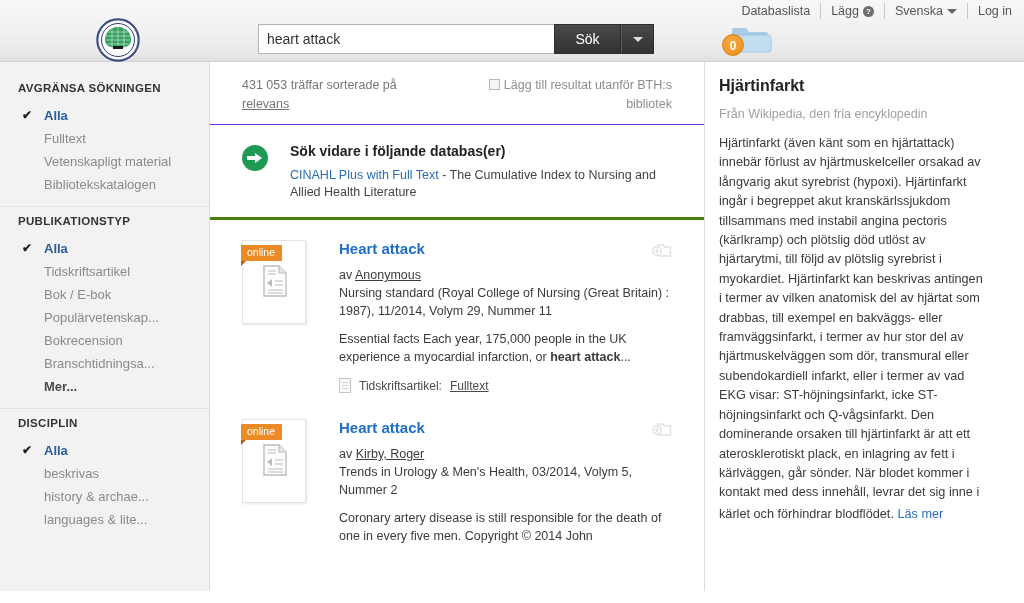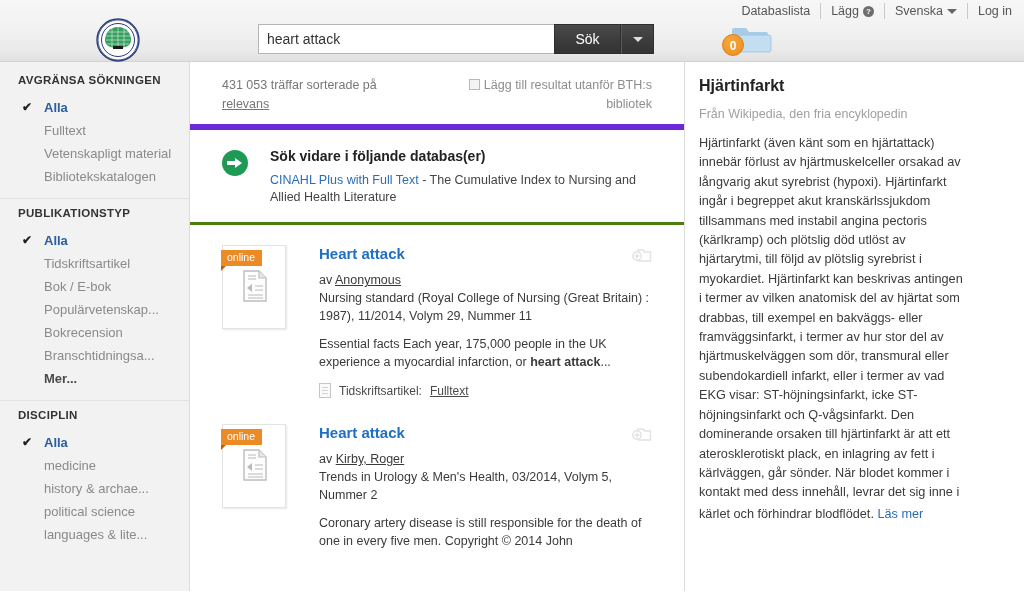--- a/index.html
+++ b/index.html
@@ -121,24 +121,24 @@
   }
 
   
   .main {
     display: flex;
     height: 529px;
   }
 
   
   .sidebar {
-    width: 190px;
+    width: 210px;
     background: #f2f2f2;
     border-right: 1px solid #dcdcdc;
-    padding-top: 4px;
+    padding-top: 12px;
     overflow: hidden;
   }
   .facet-group { padding: 8px 0 10px 0; border-bottom: 1px solid #e2e2e2; }
   .facet-group:last-child { border-bottom: none; }
   .facet-title {
     font-size: 11.5px;
     font-weight: bold;
     color: #333;
     letter-spacing: .3px;
     padding: 0 0 10px 18px;
@@ -172,21 +172,21 @@
   .results {
     width: 495px;
     background: #fff;
     border-right: 1px solid #dcdcdc;
     overflow: hidden;
   }
   .results-header {
     display: flex;
     justify-content: space-between;
     padding: 14px 32px 10px 32px;
-    border-bottom: 6px solid #6d28d9;
+    border-bottom: 1px solid #6d28d9;
     color: #777;
     font-size: 12.5px;
     line-height: 19px;
   }
   .results-count { max-width: 190px; }
   .results-count a { color: #777; text-decoration: underline; }
   .outside-opt {
     text-align: right;
     max-width: 200px;
     color: #8d8d8d;
@@ -466,27 +466,24 @@
       </div>
     </div>
 
     <div class="facet-group">
       <div class="facet-title">DISCIPLIN</div>
       <div class="facet-item selected">
         <span class="facet-check">✔</span>
         <span>Alla</span>
       </div>
       <div class="facet-item">
-        <span>medicine</span>
+        <span>beskrivas</span>
       </div>
       <div class="facet-item">
         <span>history &amp; archae...</span>
-      </div>
-      <div class="facet-item">
-        <span>political science</span>
       </div>
       <div class="facet-item">
         <span>languages &amp; lite...</span>
       </div>
     </div>
   </div>
 
   <div class="results">
 
     <div class="results-header">

